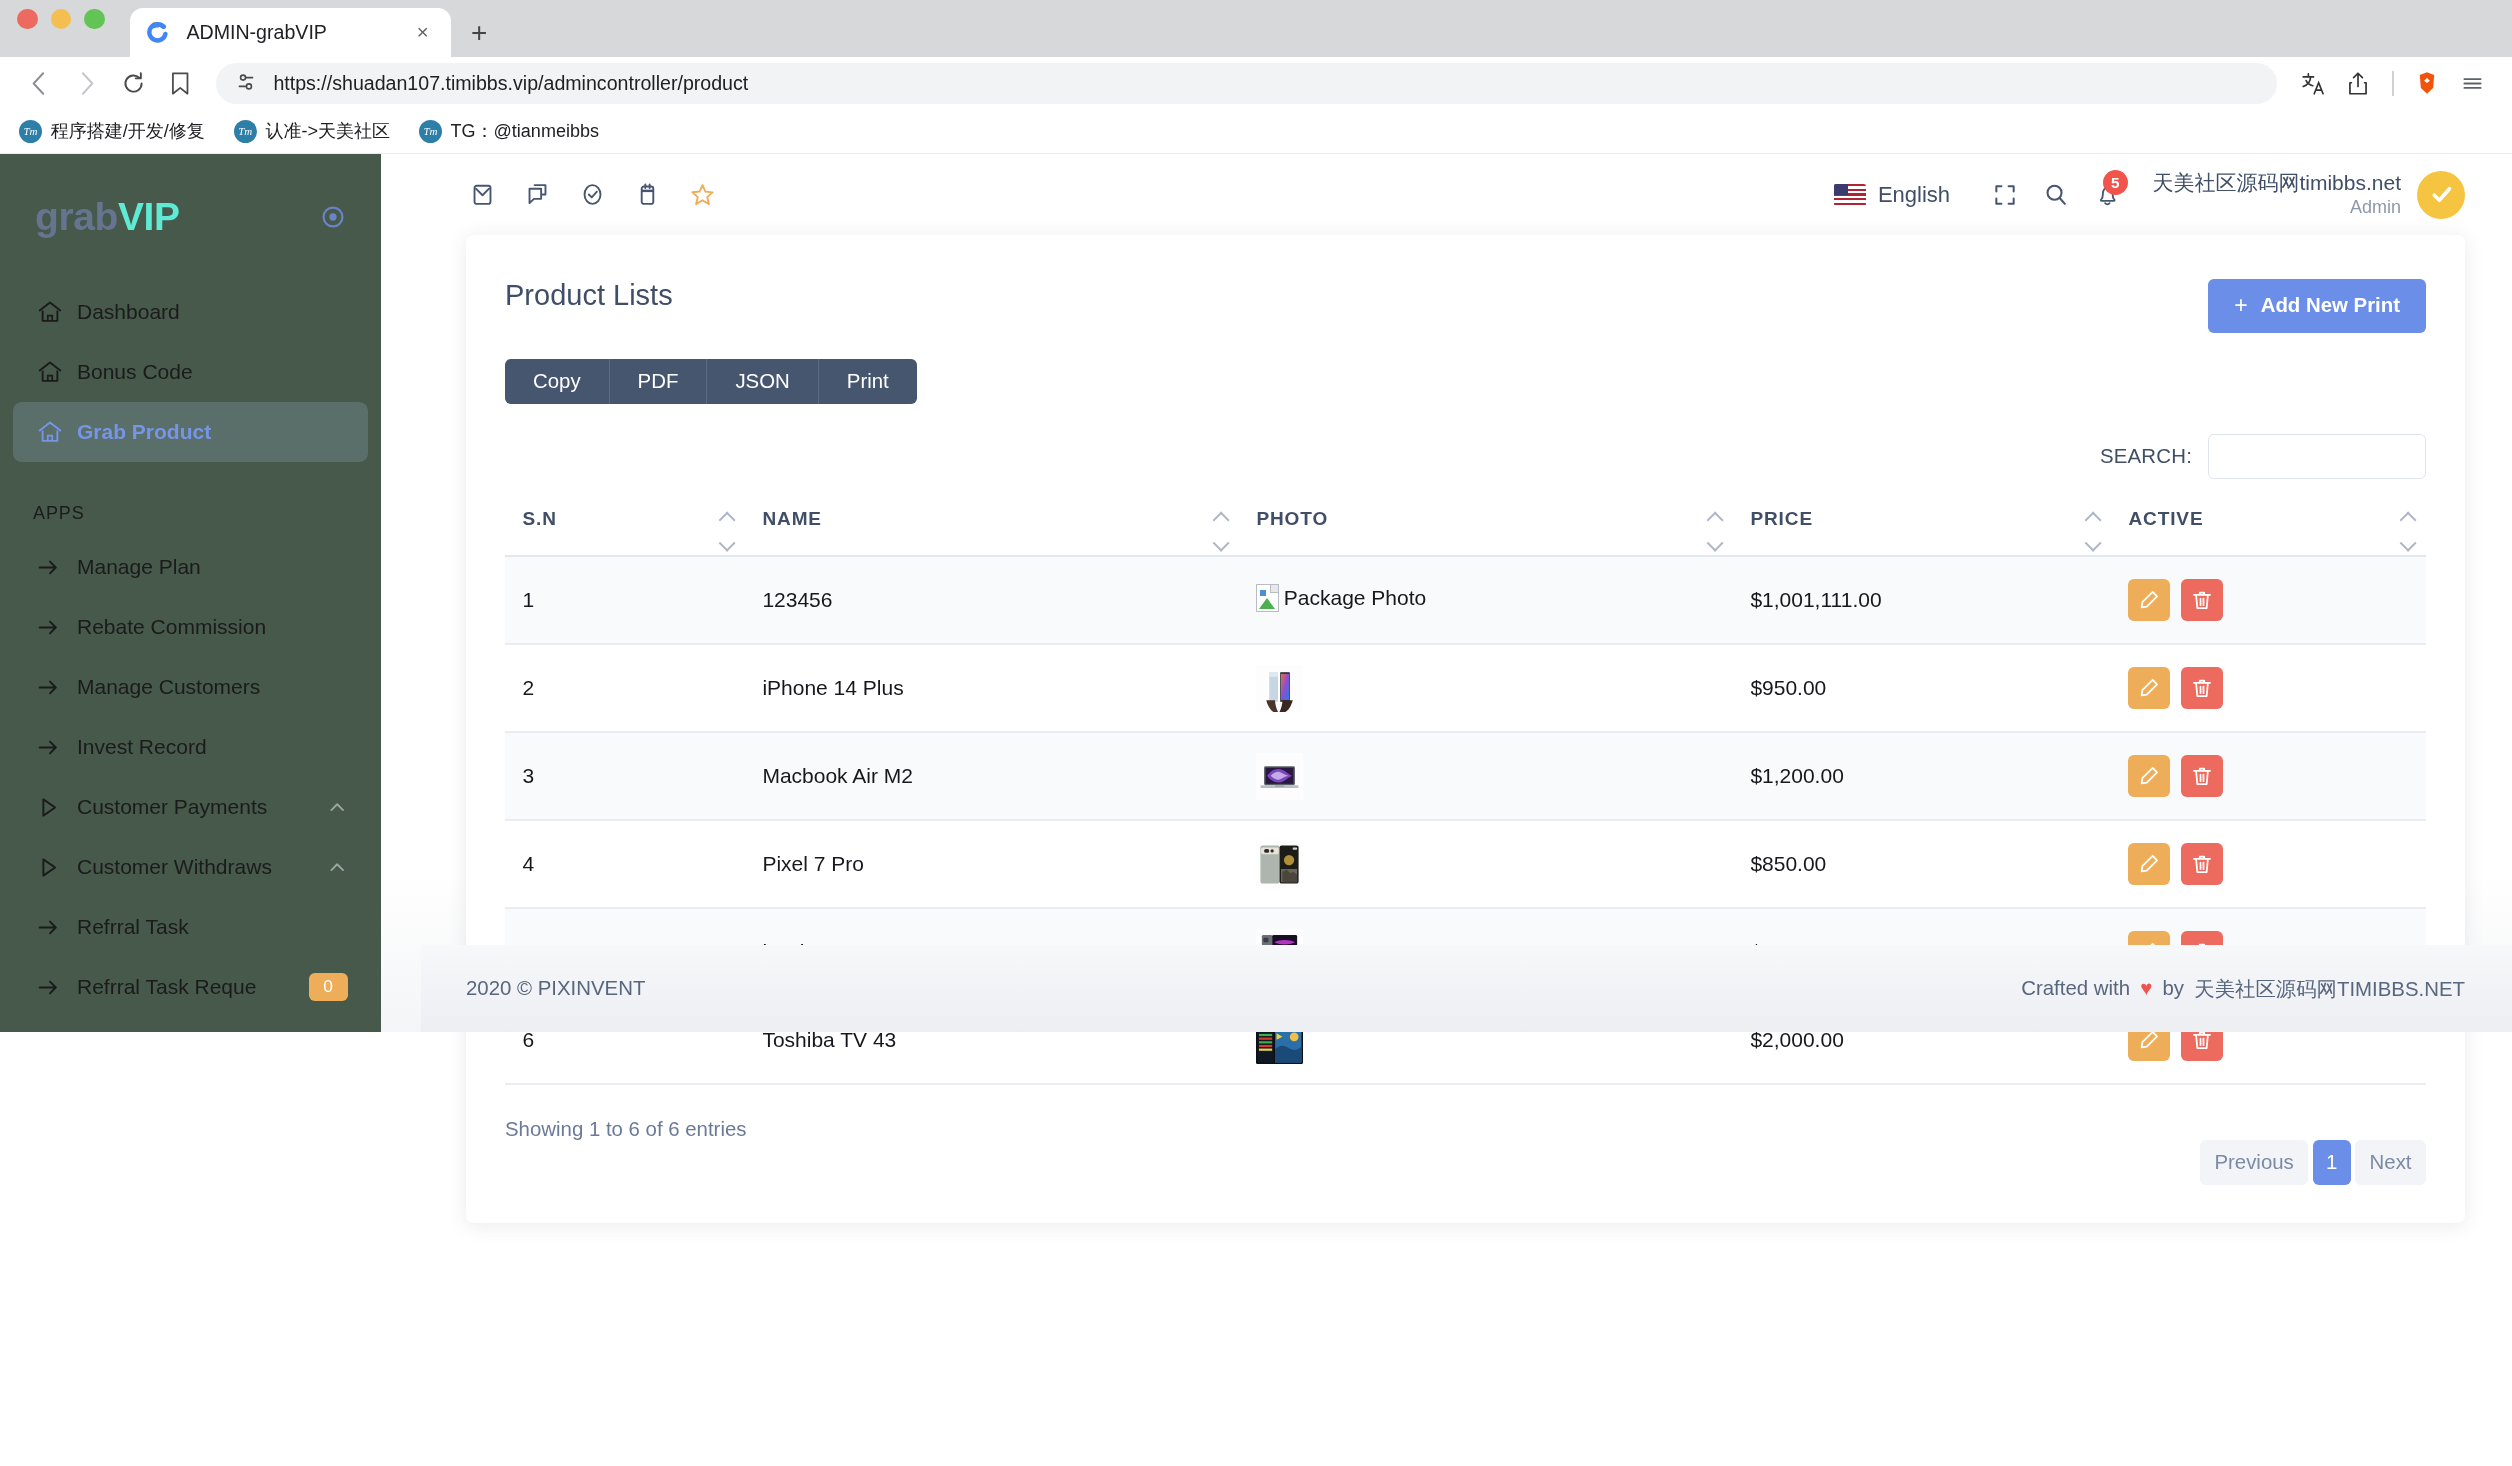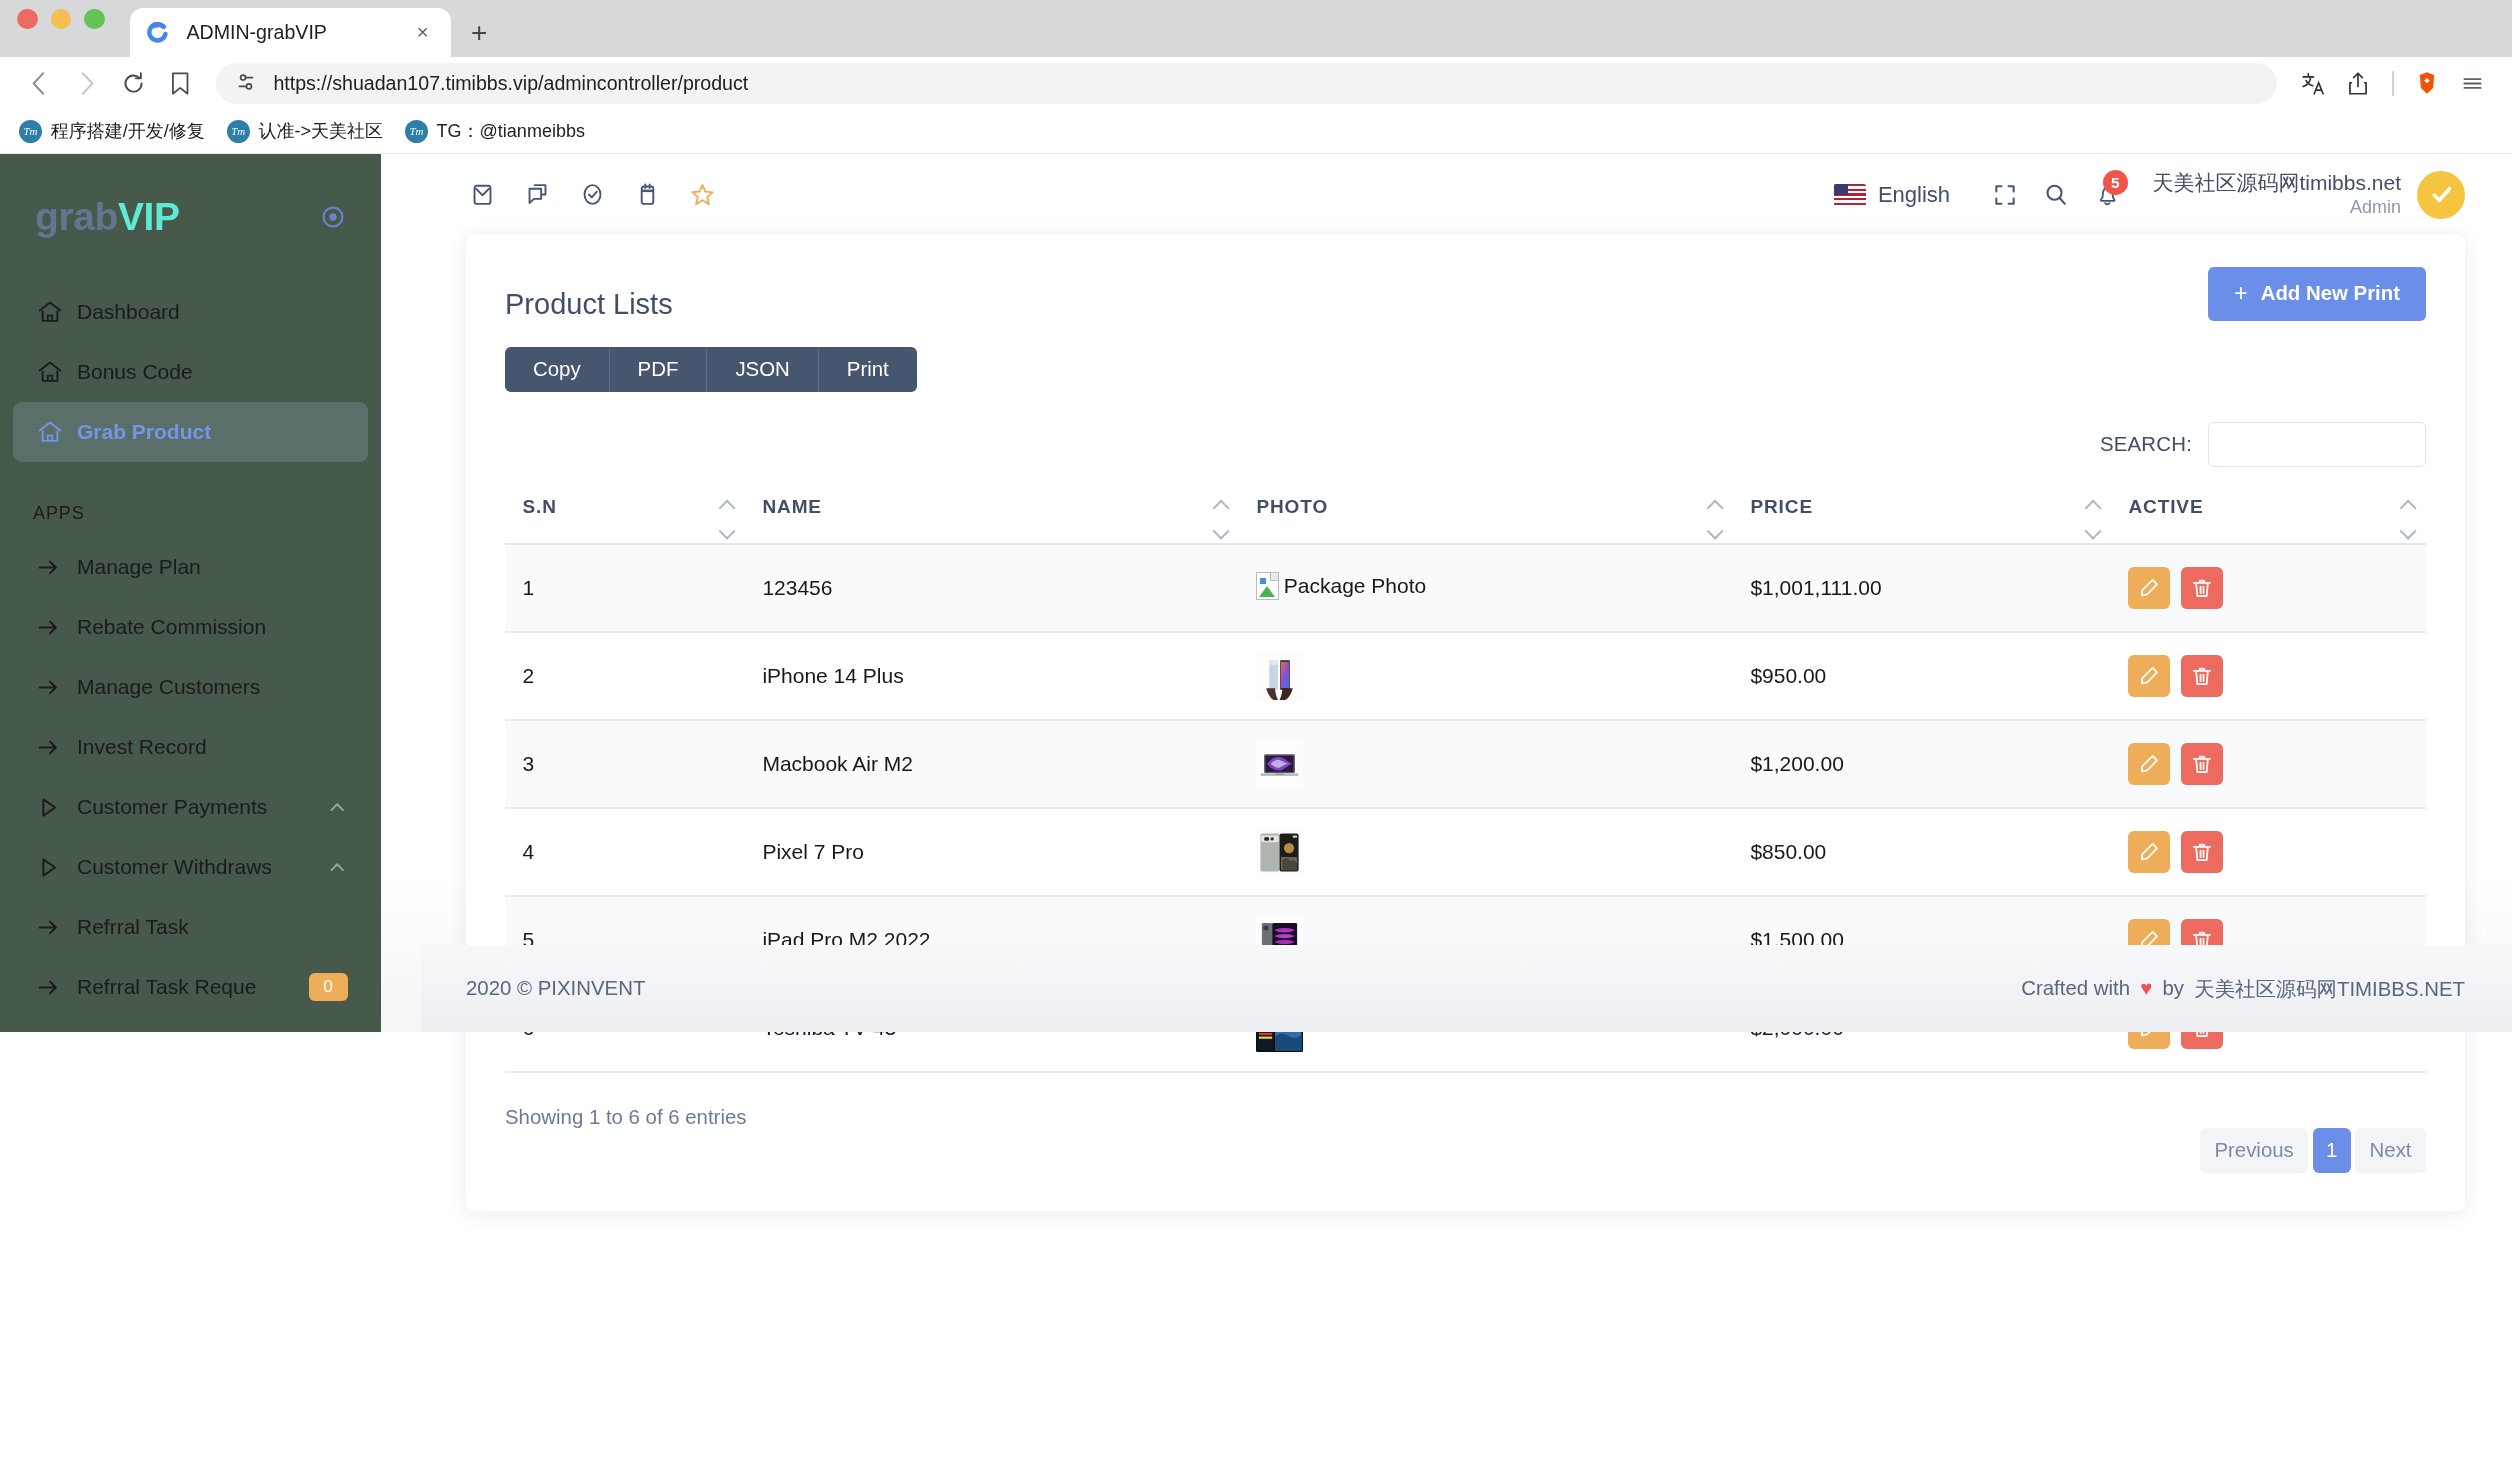--- a/index.html
+++ b/index.html
@@ -47,21 +47,21 @@
   .urlbar {
     flex: 1; height: 41px; background: #f1f3f4; border-radius: 20.4px;
     display: flex; align-items: center; padding: 0 19px; gap: 16px; margin: 0 10.2px;
   }
   .url-text { font-size: 19.6px; color: #202124; white-space: nowrap; }
   .tb-right { display: flex; align-items: center; gap: 4.4px; }
   .tb-sep { width: 1.5px; height: 25px; background: #cfd2d5; margin: 0 8.7px; }
 
   .bookmarks {
     height: 45px; background: #ffffff; display: flex; align-items: center;
-    padding: 0 19px; gap: 22px; flex: 0 0 45px; border-bottom: 0.7px solid #e8eaed;
+    padding: 0 19px; gap: 29px; flex: 0 0 45px; border-bottom: 0.7px solid #e8eaed;
   }
   .bm { display: flex; align-items: center; gap: 8.7px; cursor: pointer; }
   .bm-ico {
     width: 23px; height: 23px; border-radius: 50%;
     background: #2d7fa8; color: #fff; font-size: 11px; font-style: italic;
     display: flex; align-items: center; justify-content: center; flex: 0 0 23px;
     font-family: "Liberation Serif", serif;
   }
   .bm-label { font-size: 18px; color: #202124; white-space: nowrap; }
 
@@ -139,21 +139,21 @@
     display: flex; align-items: center; justify-content: center; flex: 0 0 48px;
     box-shadow: 0 0 0 4.4px rgba(255,255,255,0.9);
   }
 
   .main { flex: 1; padding: 0 47px 0 45px; min-height: 0; }
 
   .card {
     background: #ffffff; border-radius: 7.3px; padding: 32px 39px 38px;
     box-shadow: 0 2.9px 19px rgba(48,58,82,0.10);
   }
-  .card-head { display: flex; align-items: flex-end; }
+  .card-head { display: flex; align-items: flex-start; margin-top: 12px; }
   .card-title { font-size: 29px; color: #404e67; font-weight: 400; }
   .btn-add {
     margin-left: auto; background: #6b8ee8; color: #fff; border: none; border-radius: 5.8px;
     font-size: 20.4px; padding: 15.3px 26px; display: flex; align-items: center; gap: 13px;
     cursor: pointer; font-family: inherit; font-weight: 600; white-space: nowrap;
   }
   .btn-add .plus { font-size: 23px; font-weight: 400; line-height: 1; }
 
   .dt-buttons { display: flex; margin-top: 26px; border-radius: 5.8px; overflow: hidden; width: fit-content; }
   .dt-btn {

